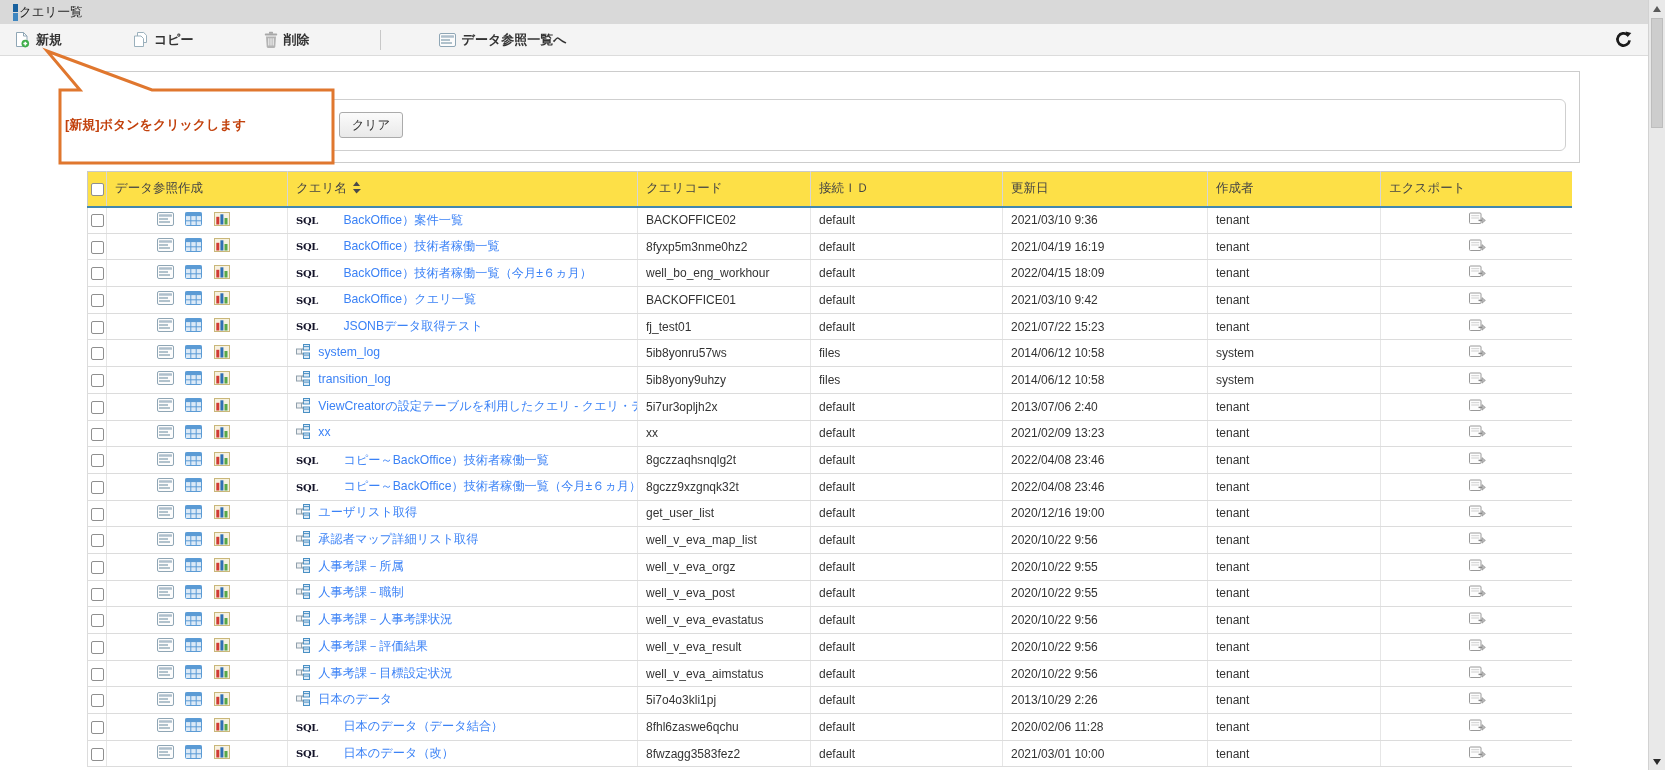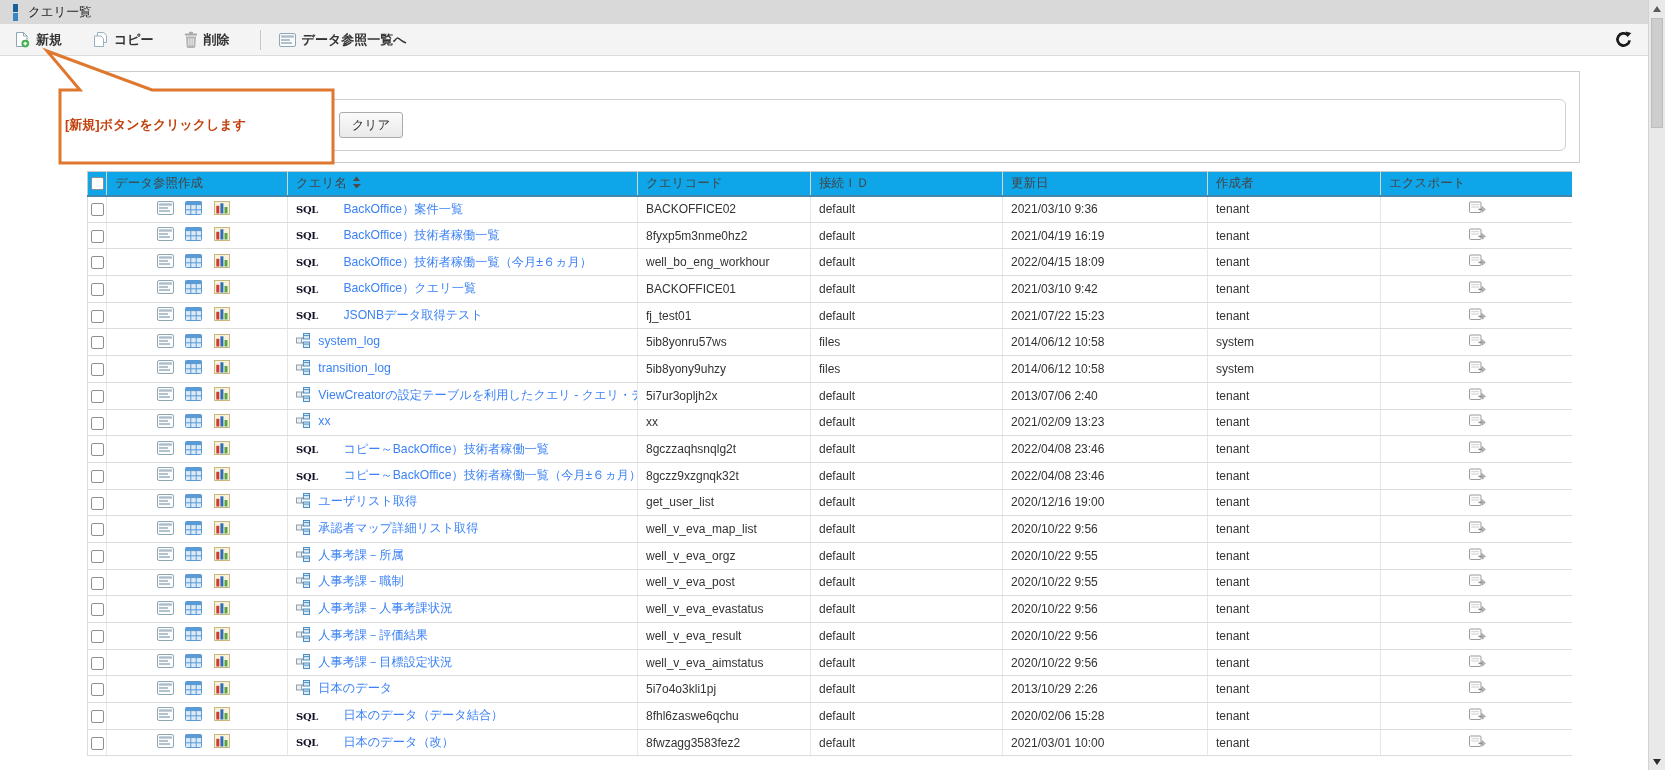--- a/index.html
+++ b/index.html
@@ -2,26 +2,26 @@
 <html><head>
 <meta charset="utf-8">
 <style>
   * { margin:0; padding:0; box-sizing:border-box; }
   html,body { width:1665px; height:770px; overflow:hidden; background:#fff;
     font-family:"Liberation Sans","DejaVu Sans",sans-serif; }
   .stage { position:relative; width:1665px; height:770px; }
 
   
   .titlebar { position:absolute; left:0; top:0; width:1648px; height:24px; background:#d9d9d9;
-    display:flex; align-items:center; padding-left:13px; gap:9px; }
+    display:flex; align-items:center; padding-left:13px; }
   .title-text { font-size:12.5px; color:#222; }
 
   
   .toolbar { position:absolute; left:0; top:24px; width:1648px; height:32px; background:#f4f4f4;
-    border-bottom:1px solid #dcdcdc; display:flex; align-items:center; padding:0 16px 0 14px; }
+    border-bottom:1px solid #dcdcdc; display:flex; align-items:center; padding:0 16px 0 14px;gap:40px; }
   .tbtn { display:flex; align-items:center; gap:6px; font-size:13px; font-weight:bold; color:#333;
     margin-right:30px; cursor:pointer; white-space:nowrap; }
   .tsep { width:1px; height:20px; background:#c8c8c8; margin:0 18px 0 0; }
   .refresh-btn { margin-left:auto; cursor:pointer; display:flex; align-items:center; }
 
   
   .filter-outer { position:absolute; left:87px; top:71px; width:1493px; height:92px;
     border:1px solid #cccccc; background:#fff; }
   .filter-inner { position:absolute; left:13px; top:27px; right:13px; height:52px;
     border:1px solid #cfcfcf; border-radius:6px; background:#fff; }
@@ -30,21 +30,21 @@
     font-size:12.5px; color:#333; display:flex; align-items:center; justify-content:center; cursor:pointer; }
 
   
   .callout { position:absolute; left:40px; top:45px; width:300px; height:130px; z-index:30; }
   .callout-text { position:absolute; left:65px; top:116px; z-index:31; font-size:13px;
     font-weight:bold; color:#c2410c; white-space:nowrap; }
 
   
   .table-wrap { position:absolute; left:87px; top:171px; width:1485px; height:599px; overflow:hidden; }
   table { border-collapse:collapse; table-layout:fixed; width:1485px; font-size:12px; color:#333; }
-  thead th { background:#0ea5e9; height:24px; font-weight:normal; text-align:left; padding:0 0 0 8px;
+  thead th { background:#fde047; height:35px; font-weight:normal; text-align:left; padding:0 0 0 8px;
     border-top:1px solid #c9c9c9; border-bottom:2px solid #4288ad; border-right:1px solid #d6d6d6;
     color:#444; font-size:12.5px; white-space:nowrap; overflow:hidden; }
   thead th:first-child { border-left:1px solid #c9c9c9; padding:0; text-align:center; }
   thead th:last-child  { border-right:1px solid #c9c9c9; }
   tbody td { height:26.7px; border-bottom:1px solid #dcdcdc; border-right:1px solid #e6e6e6;
     padding:0 0 0 8px; white-space:nowrap; overflow:hidden; background:#fff; }
   tbody td:first-child { border-left:1px solid #dcdcdc; text-align:center; padding:0; }
   tbody td:last-child  { border-right:1px solid #dcdcdc; text-align:center; padding:0; }
   .c-ref { padding-left:50px !important; }
   .ricon { display:inline-block; margin-right:8px; vertical-align:middle; cursor:pointer; }
@@ -1280,21 +1280,21 @@
                 </svg>
       </span>
     </td>
     <td>
       <span class="sqltag">SQL</span>
       
       <a class="qlink">日本のデータ（データ結合）</a>
     </td>
     <td>8fhl6zaswe6qchu</td>
     <td>default</td>
-    <td>2020/02/06 15:28</td>
+    <td>2020/02/06 11:28</td>
     <td>tenant</td>
     <td>
       <span class="export-ico">
         <svg width="18" height="15" viewBox="0 0 18 15">
                   <rect x="1.5" y="2" width="11.5" height="10.5" rx="1" fill="#fdfdfd" stroke="#9a9a9a"></rect>
                   <rect x="3.2" y="4" width="8" height="1.2" fill="#d8d8d8"></rect>
                   <rect x="3.2" y="6.4" width="8" height="1.2" fill="#d8d8d8"></rect>
                   <path d="M10.5 9.4h4.2" stroke="#8a8a8a" stroke-width="1.4"></path>
                   <path d="M14 6.6l3.4 2.8-3.4 2.8z" fill="#bbbbbb" stroke="#8a8a8a" stroke-width="0.6"></path>
                 </svg>

